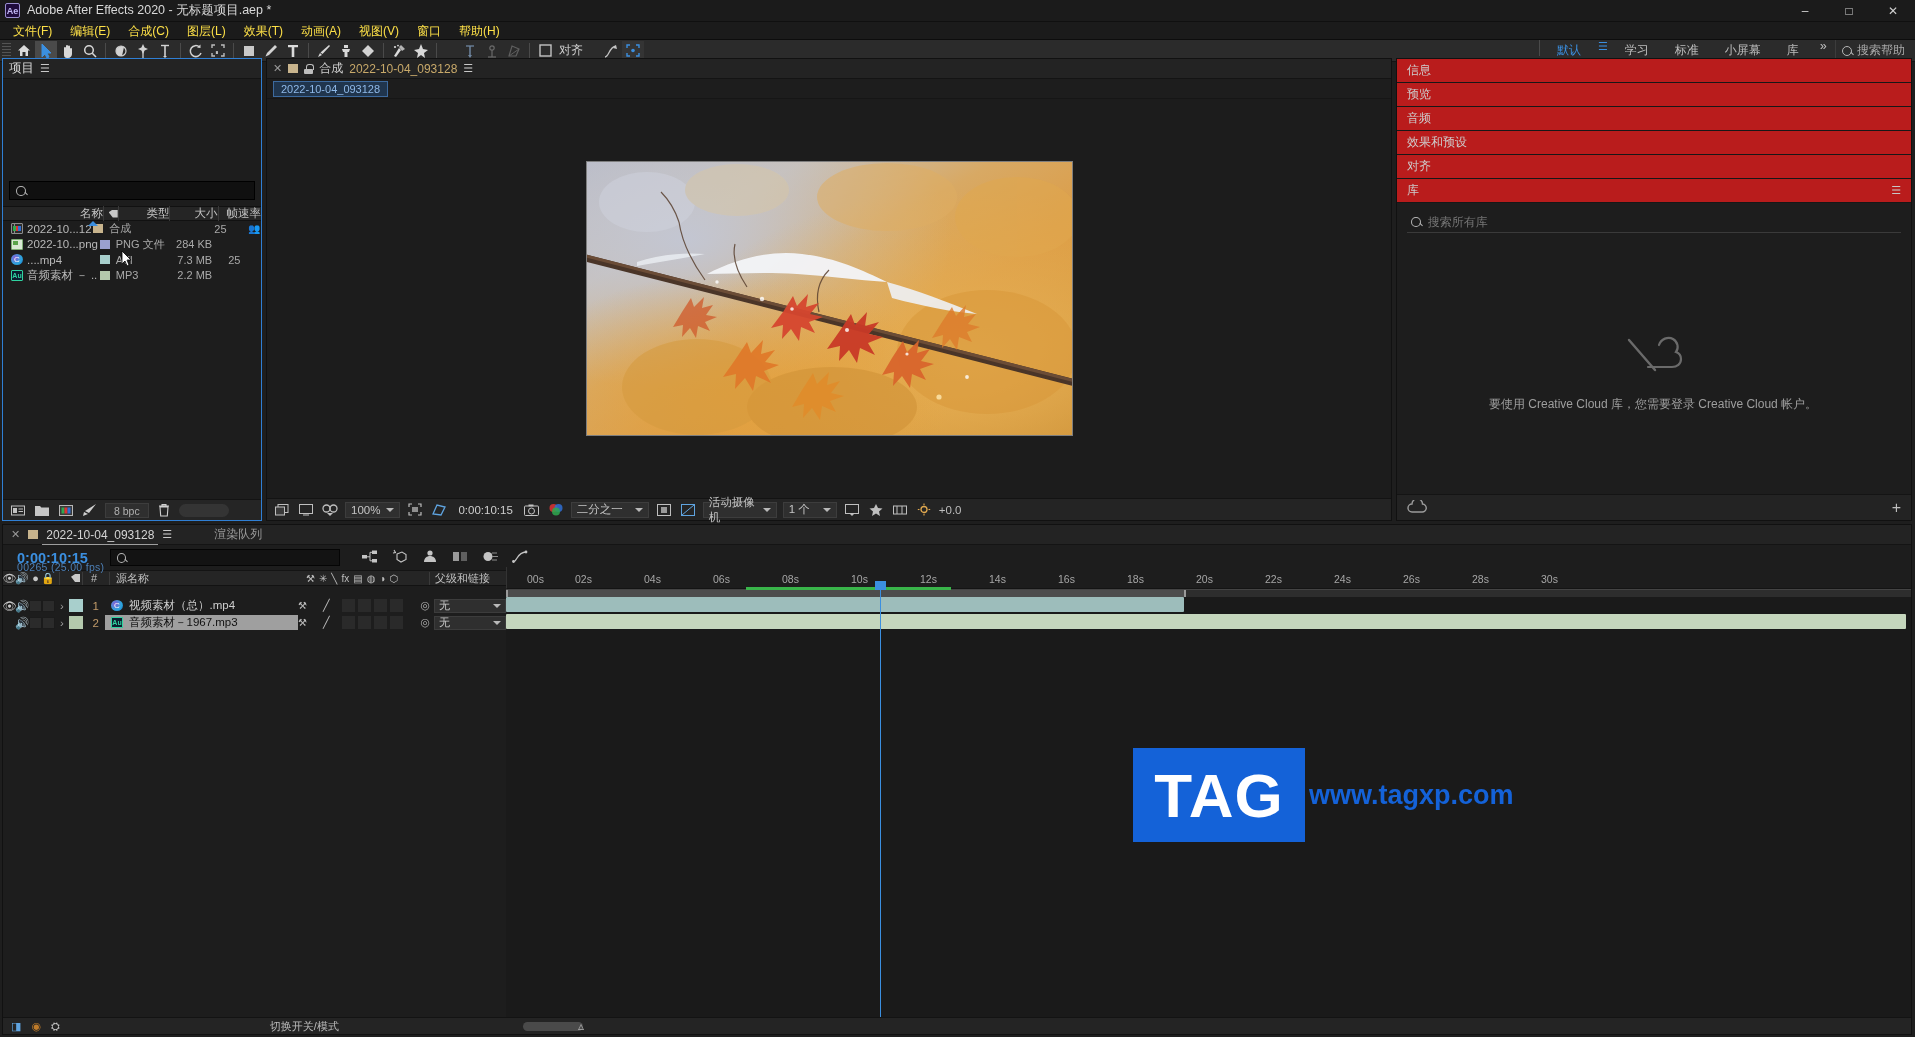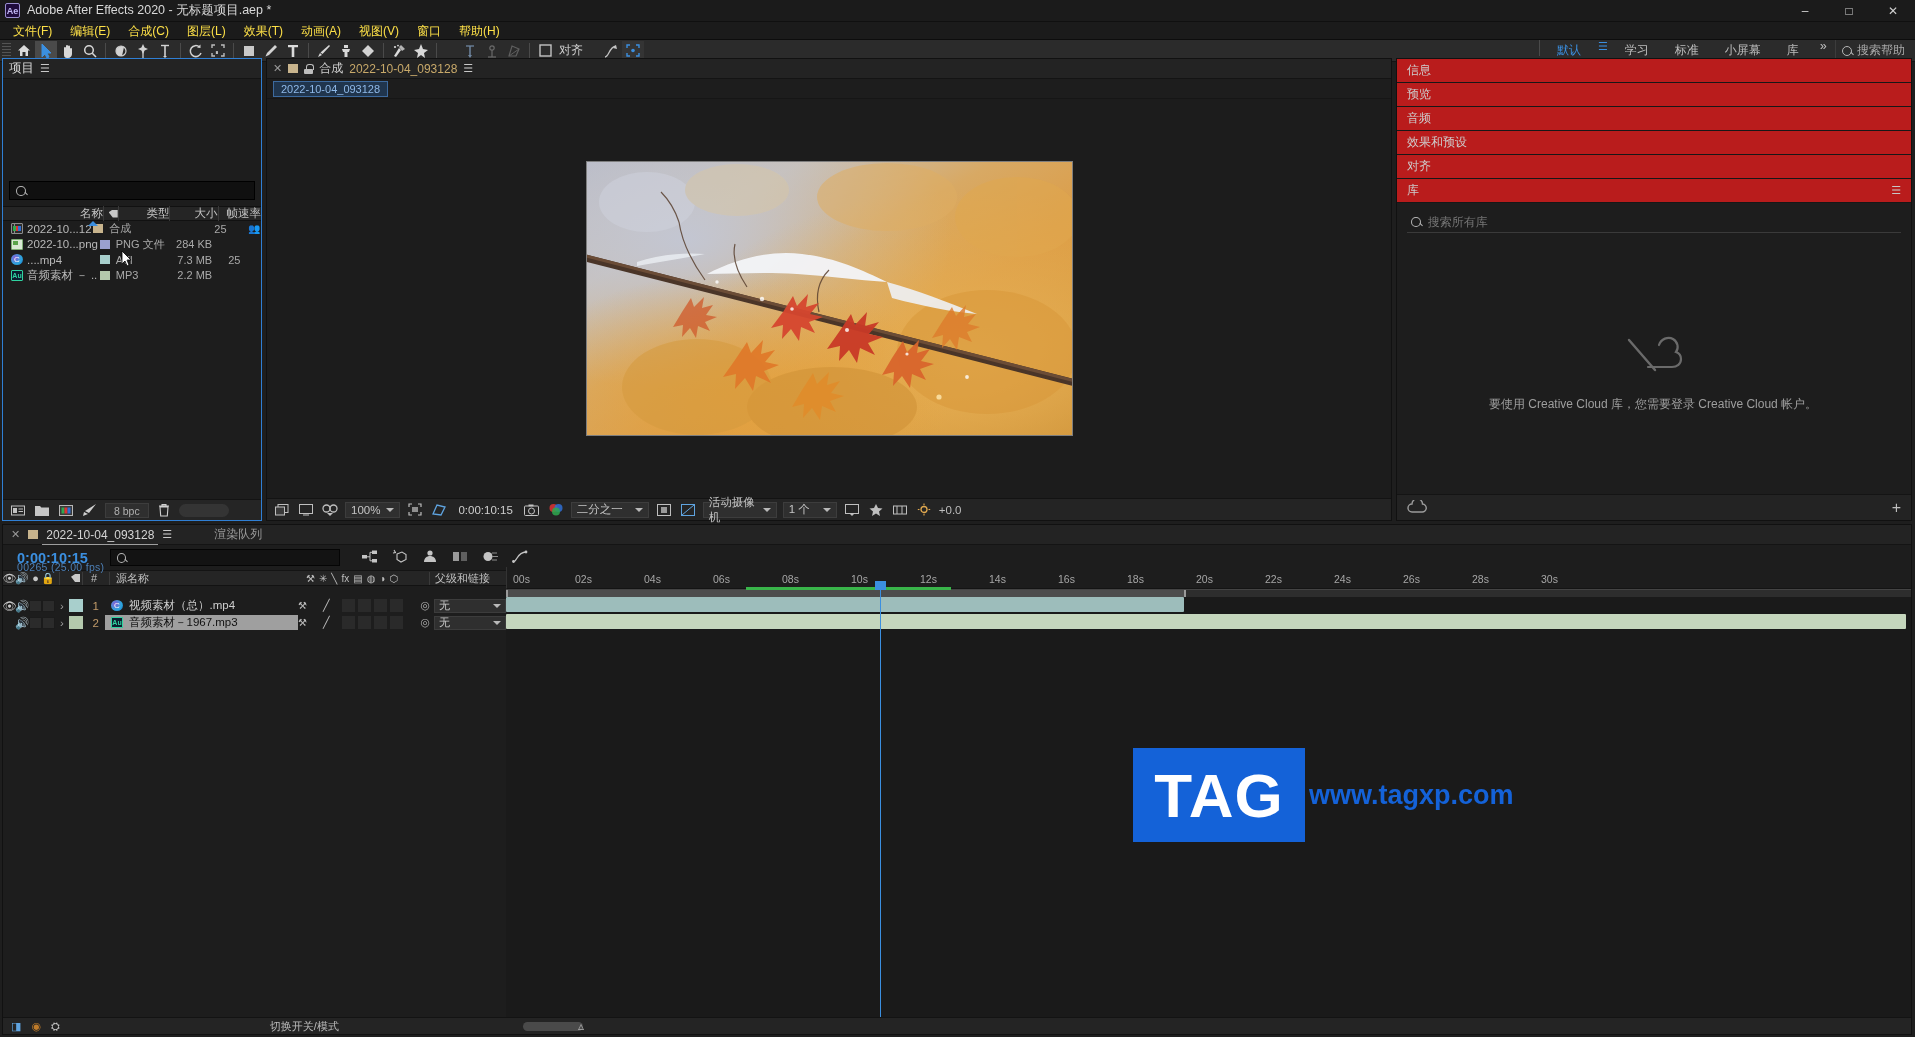--- a/index.html
+++ b/index.html
@@ -927,21 +927,21 @@
         <span style="width:18px;text-align:center;color:#b4b4b4;font-size:11px">◎</span>
         <span class="parent-sel">
           <span>无</span>
           <span class="chev"></span>
         </span>
       </div>
     </div>
 
     <div class="tl-right">
       <div class="ruler">
-        <span class="tick" style="left:6px">00s</span>
+        <span class="tick" style="left:20px">00s</span>
         <span class="tick" style="left:68px">02s</span>
         <span class="tick" style="left:137px">04s</span>
         <span class="tick" style="left:206px">06s</span>
         <span class="tick" style="left:275px">08s</span>
         <span class="tick" style="left:344px">10s</span>
         <span class="tick" style="left:413px">12s</span>
         <span class="tick" style="left:482px">14s</span>
         <span class="tick" style="left:551px">16s</span>
         <span class="tick" style="left:620px">18s</span>
         <span class="tick" style="left:689px">20s</span>

